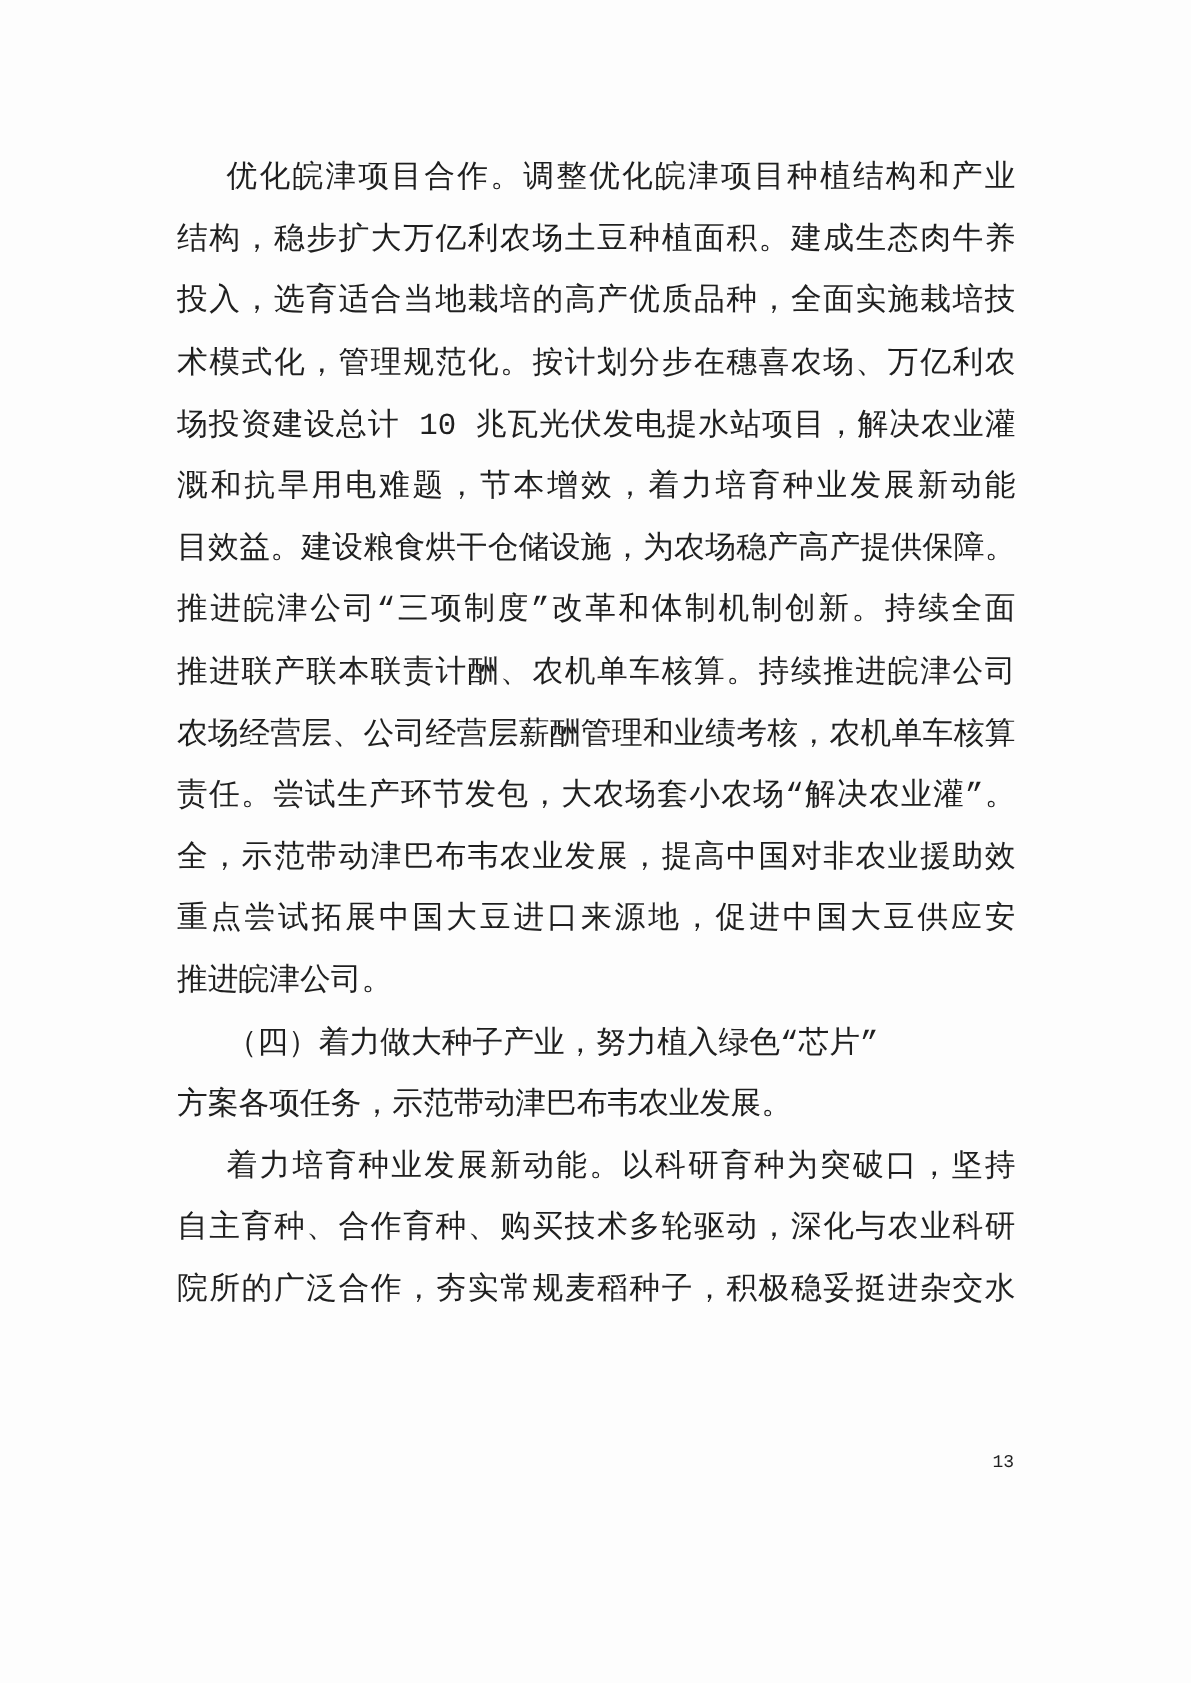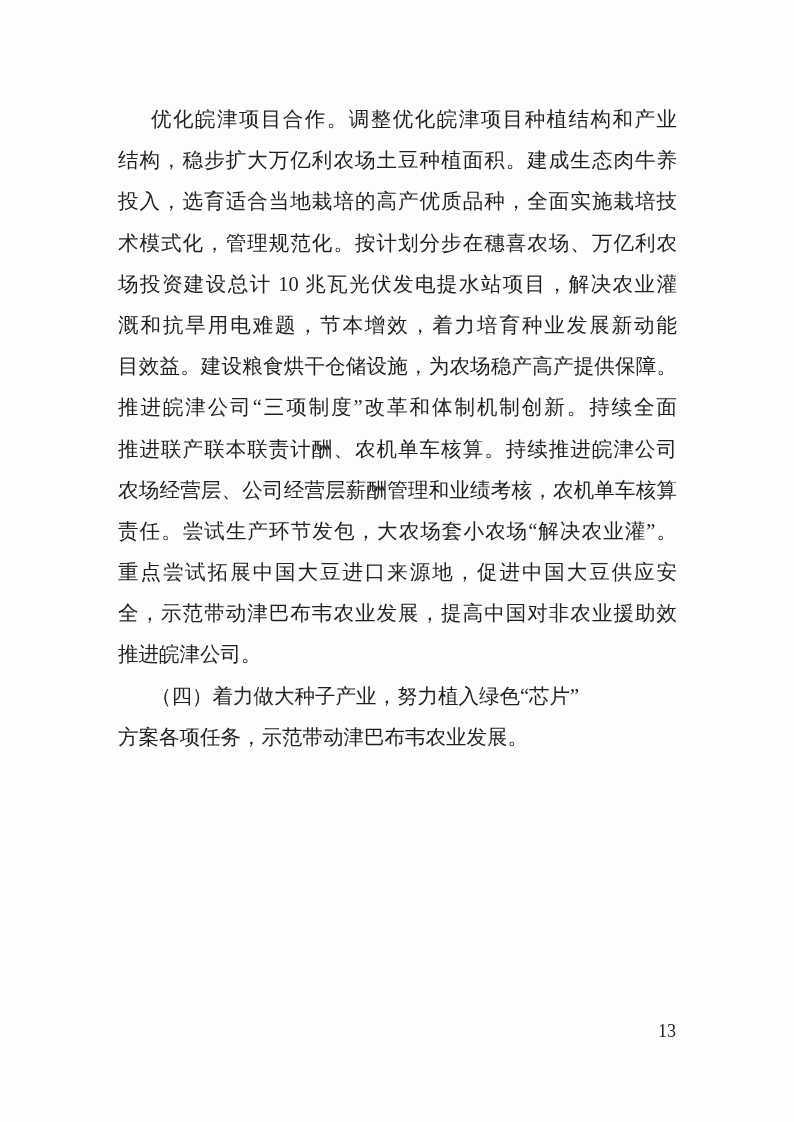--- a/index.html
+++ b/index.html
@@ -11,20 +11,21 @@
     height: 1122px;
     font-family: "Liberation Serif", "DejaVu Serif", serif;
   }
   .page {
     position: relative;
     width: 794px;
     height: 1122px;
     background: var(--page_background, #fdfdfd);
     color: var(--ink, #1f1f1f);
     overflow: hidden;
+    font-family: Liberation Mono, monospace;
   }
   .text-block {
     position: absolute;
     left: 118px;
     top: 99px;
     width: 559px;
   }
   .paragraph {
     margin: 0;
     padding: 0;
@@ -41,23 +42,23 @@
   }
   .line.no-stretch {
     text-align: left;
     text-align-last: left;
   }
   .line.first-line {
     text-indent: 33px;
   }
   .footer-page-number {
     position: absolute;
-    top: 1021px;
+    top: 965px;
     right: 118px;
-    font-size: 18px;
+    font-size: 12px;
     line-height: 20px;
     text-align: center;
     color: var(--ink, #1f1f1f);
   }
 </style>
 </head>
 <body>
 
 <div class="page">
   <div class="text-block">
@@ -66,25 +67,30 @@
         <div class="line">结构，稳步扩大万亿利农场土豆种植面积。建成生态肉牛养</div>
         <div class="line">投入，选育适合当地栽培的高产优质品种，全面实施栽培技</div>
         <div class="line">术模式化，管理规范化。按计划分步在穗喜农场、万亿利农</div>
         <div class="line">场投资建设总计 10 兆瓦光伏发电提水站项目，解决农业灌</div>
         <div class="line">溉和抗旱用电难题，节本增效，着力培育种业发展新动能</div>
         <div class="line">目效益。建设粮食烘干仓储设施，为农场稳产高产提供保障。</div>
         <div class="line">推进皖津公司“三项制度”改革和体制机制创新。持续全面</div>
         <div class="line">推进联产联本联责计酬、农机单车核算。持续推进皖津公司</div>
         <div class="line">农场经营层、公司经营层薪酬管理和业绩考核，农机单车核算</div>
         <div class="line">责任。尝试生产环节发包，大农场套小农场“解决农业灌”。</div>
+        <div class="line">全，示范带动津巴布韦农业发展，提高中国对非农业援助效</div>
         <div class="line">重点尝试拓展中国大豆进口来源地，促进中国大豆供应安</div>
-        <div class="line">全，示范带动津巴布韦农业发展，提高中国对非农业援助效</div>
         <div class="line no-stretch">推进皖津公司。</div>
       </div>
       <div class="paragraph heading">
         <div class="line no-stretch first-line">（四）着力做大种子产业，努力植入绿色“芯片”</div>
       </div>
       <div class="paragraph body">
         <div class="line no-stretch">方案各项任务，示范带动津巴布韦农业发展。</div>
       </div>
+      <div class="paragraph body">
+        <div class="line first-line">着力培育种业发展新动能。以科研育种为突破口，坚持</div>
+        <div class="line">自主育种、合作育种、购买技术多轮驱动，深化与农业科研</div>
+        <div class="line">院所的广泛合作，夯实常规麦稻种子，积极稳妥挺进杂交水</div>
+      </div>
     </div>
   <div class="footer-page-number">13</div>
 </div>
 
 </body></html>

